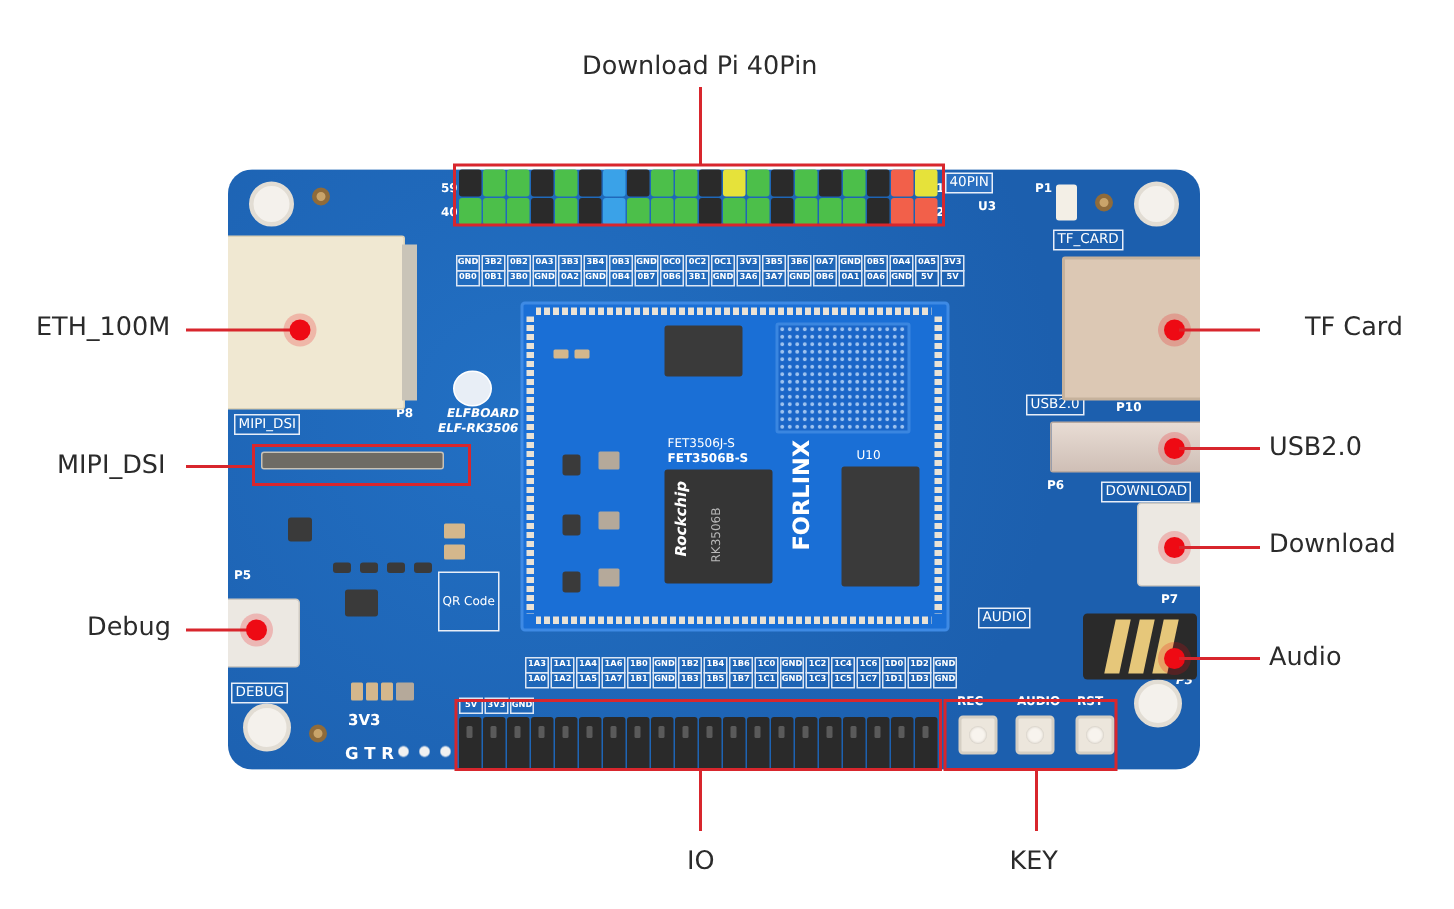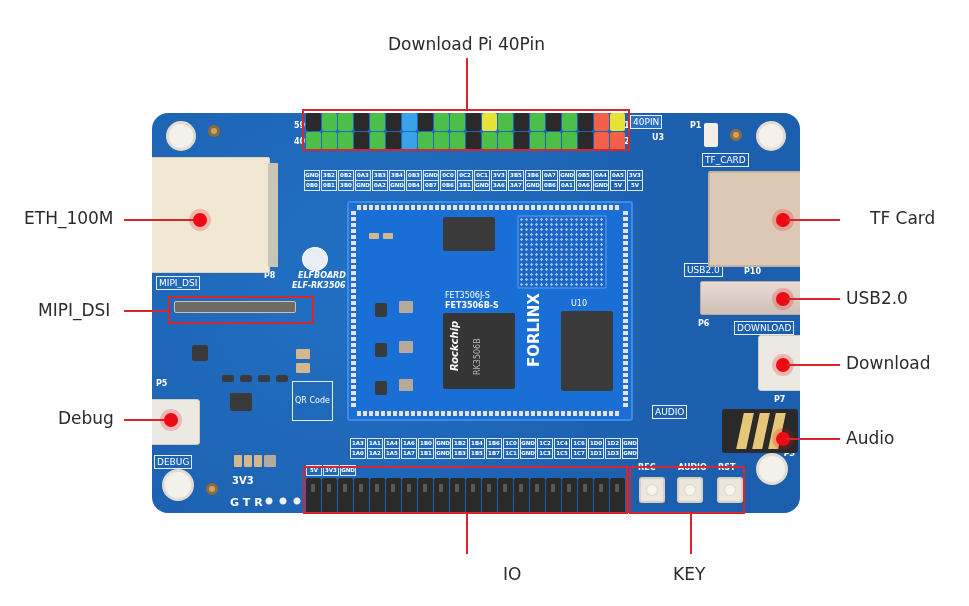--- a/index.html
+++ b/index.html
@@ -320,16 +320,16 @@
 
 <div class="dot" style="left:776px; top:358px;"></div>
 <div class="line" style="left:786px; top:364px; width:54px; height:2px;"></div>
 <div class="callout-label" style="left:846px; top:353px;">Download</div>
 
 <div class="dot" style="left:776px; top:432px;"></div>
 <div class="line" style="left:786px; top:438px; width:54px; height:2px;"></div>
 <div class="callout-label" style="left:846px; top:428px;">Audio</div>
 
 <div class="line" style="left:466px; top:514px; width:2px; height:40px;"></div>
-<div class="callout-label" style="left:458px; top:564px;margin-left:45px;">IO</div>
+<div class="callout-label" style="left:458px; top:564px;">IO</div>
 
 <div class="line" style="left:690px; top:514px; width:2px; height:40px;"></div>
 <div class="callout-label" style="left:673px; top:564px;">KEY</div>
 
 </body></html>

